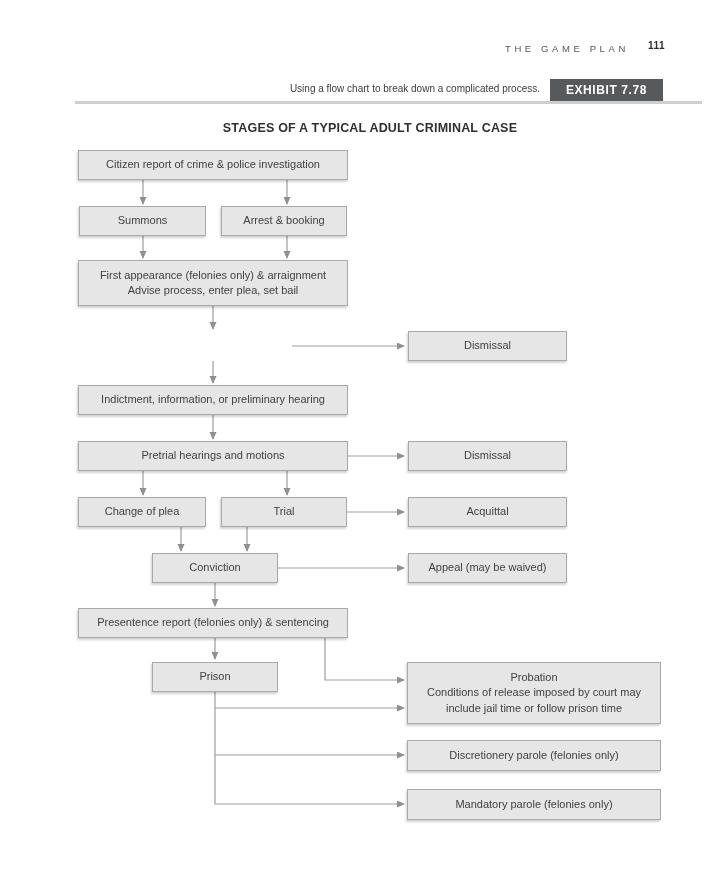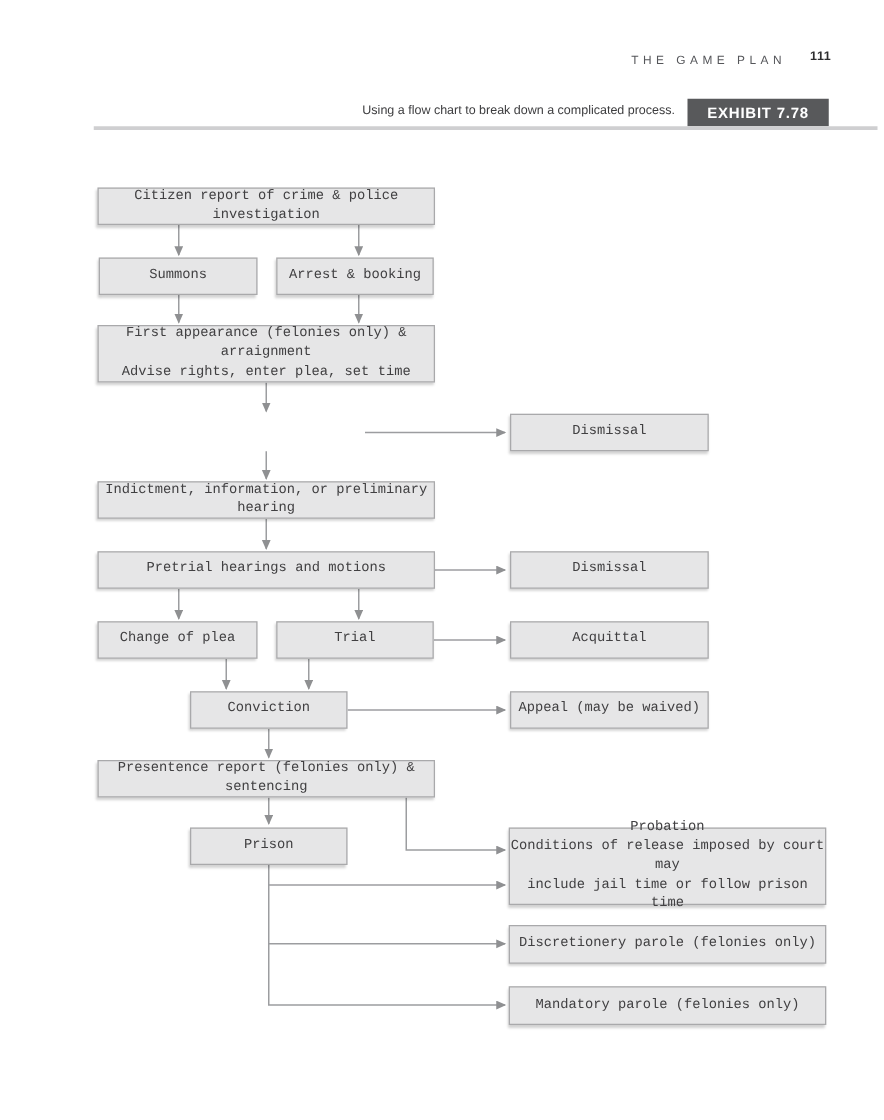--- a/index.html
+++ b/index.html
@@ -34,21 +34,21 @@
     white-space:nowrap; font-size:12.5px; font-weight:700; color:#2f2f31;
     letter-spacing:0.2px;
   }
   .node {
     position:absolute; box-sizing:border-box;
     background:#e6e6e7; border:1px solid #a9a9ab;
     box-shadow:-1px 2px 2px rgba(0,0,0,0.18);
     display:flex; flex-direction:column; align-items:center; justify-content:center;
     text-align:center; font-size:11px; color:#414042; line-height:1.4;
   }
-  .node span { display:block;font-family:Liberation Mono, monospace; }
+  .node span { display:block; }
 </style>
 </head>
 <body>
 
 <div class="page">
 
   <svg class="connectors" width="707" height="896" viewBox="0 0 707 896">
     <defs>
       <marker id="ah" markerWidth="9" markerHeight="8" refX="7" refY="3.5" orient="auto" markerUnits="userSpaceOnUse">
         <path d="M0,0 L8,3.5 L0,7 Z" fill="#8f9092"></path>
@@ -77,36 +77,37 @@
       <path d="M215,708 H404" marker-end="url(#ah)"></path>
       <path d="M215,755 H404" marker-end="url(#ah)"></path>
     </g>
   </svg>
 
   <div class="running-head">THE GAME PLAN</div>
   <div class="page-num">111</div>
   <div class="caption">Using a flow chart to break down a complicated process.</div>
   <div class="badge">EXHIBIT 7.78</div>
   <div class="rule"></div>
+  <div class="title">STAGES OF A TYPICAL ADULT CRIMINAL CASE</div>
 
   <div class="node" style="left:78px;top:150px;width:270px;height:30px">
     <span>Citizen report of crime &amp; police investigation</span>
   </div>
 
   <div class="node" style="left:79px;top:206px;width:127px;height:30px">
     <span>Summons</span>
   </div>
 
   <div class="node" style="left:221px;top:206px;width:126px;height:30px">
     <span>Arrest &amp; booking</span>
   </div>
 
   <div class="node" style="left:78px;top:260px;width:270px;height:46px">
     <span>First appearance (felonies only) &amp; arraignment</span>
-    <span>Advise rights, enter plea, set time</span>
+    <span>Advise process, enter plea, set bail</span>
   </div>
 
 
   <div class="node" style="left:408px;top:331px;width:159px;height:30px">
     <span>Dismissal</span>
   </div>
 
   <div class="node" style="left:78px;top:385px;width:270px;height:30px">
     <span>Indictment, information, or preliminary hearing</span>
   </div>

